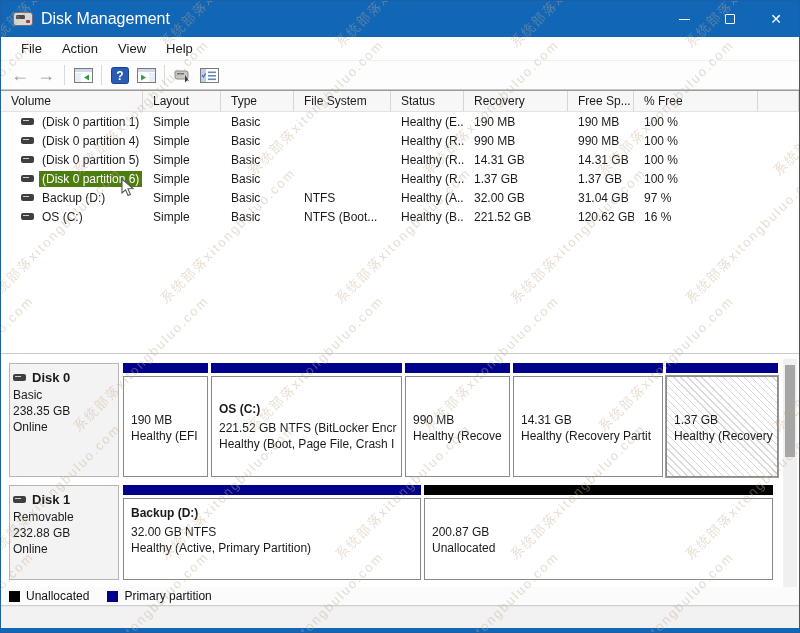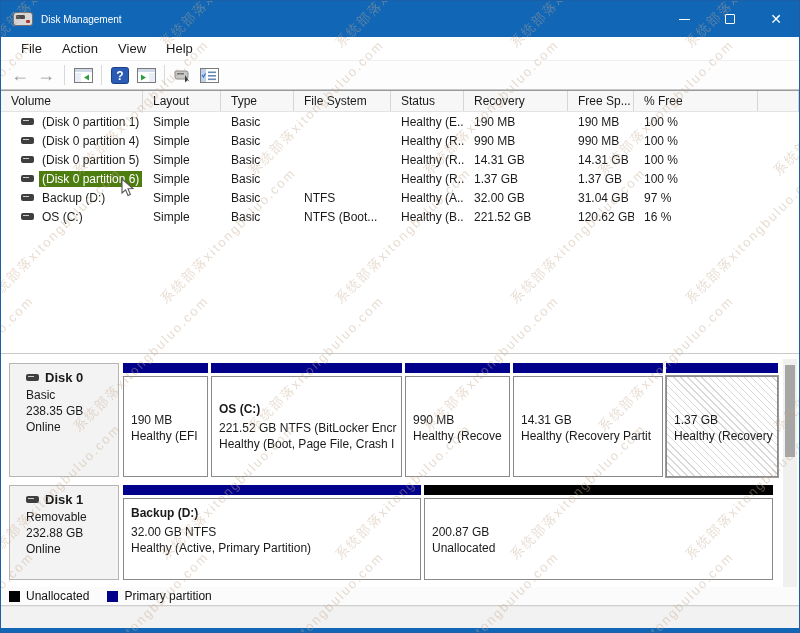--- a/index.html
+++ b/index.html
@@ -10,21 +10,21 @@
 
   
   .titlebar { position:absolute; top:0; left:0; right:0; height:36px;
     background:#1166b5; display:flex; align-items:center; color:#fff; }
   .app-icon { width:20px; height:14px; margin:0 8px 0 12px; position:relative;
     background:#d8d8d8; border:1px solid #6e6e6e; border-radius:3px; }
   .app-icon::before { content:""; position:absolute; left:2px; top:2px; width:9px; height:4px;
     background:#4a4a4a; border-radius:1px; }
   .app-icon::after { content:""; position:absolute; right:2px; bottom:2px; width:4px; height:3px;
     background:#b03a2e; border-radius:1px; }
-  .title-text { font-size:10px; }
+  .title-text { font-size:16px; }
   .win-controls { margin-left:auto; display:flex; height:100%; }
   .win-btn { width:46px; height:100%; display:flex; align-items:center; justify-content:center;
     color:#fff; font-size:13px; }
   .glyph-min { width:11px; height:1px; background:#fff; display:block; }
   .glyph-max { width:10px; height:10px; border:1px solid #fff; display:block; border-radius:1px; }
   .glyph-close { font-size:14px; font-weight:400; }
 
   
   .menubar { position:absolute; top:36px; left:0; right:0; height:24px; background:#fff;
     display:flex; align-items:center; padding-left:10px; border-bottom:1px solid #f0f0f0; }
@@ -52,21 +52,21 @@
   .vol-icon { width:13px; height:7px; background:#3f3f3f; border-radius:2px; position:relative;
     flex:0 0 auto; }
   .vol-icon::before { content:""; position:absolute; left:2px; top:2px; width:6px; height:1px;
     background:#cfcfcf; }
   .vol-name { font-size:12px; color:#1a1a1a; padding:0 3px; line-height:16px; }
   .vol-name.selected { background:#4d7c0f; color:#fff; }
 
   
   .graph-pane { position:absolute; top:358px; left:0; right:0; height:228px; background:#fff; }
   .disk-row { position:absolute; left:8px; display:flex; }
-  .disk-info { width:110px; background:#f3f3f3; border:1px solid #b4b4b4; padding:6px 16px;
+  .disk-info { width:110px; background:#f3f3f3; border:1px solid #b4b4b4; padding:6px 3px;
     font-size:12px; color:#1a1a1a; flex:0 0 auto; }
   .disk-title { display:flex; align-items:center; gap:6px; font-weight:bold; font-size:13px;
     margin-bottom:3px; }
   .disk-line { margin-top:2px; font-size:12px; }
   .parts { display:flex; gap:3px; margin-left:4px; }
   .part { display:flex; flex-direction:column; flex:0 0 auto; }
   .part-bar { height:10px; width:100%; }
   .part-body { flex:1; margin-top:3px; background:#fff; border:1px solid #8a8a8a;
     padding:4px 7px; font-size:12px; color:#1a1a1a; display:flex; flex-direction:column;
     justify-content:center; overflow:hidden; }

